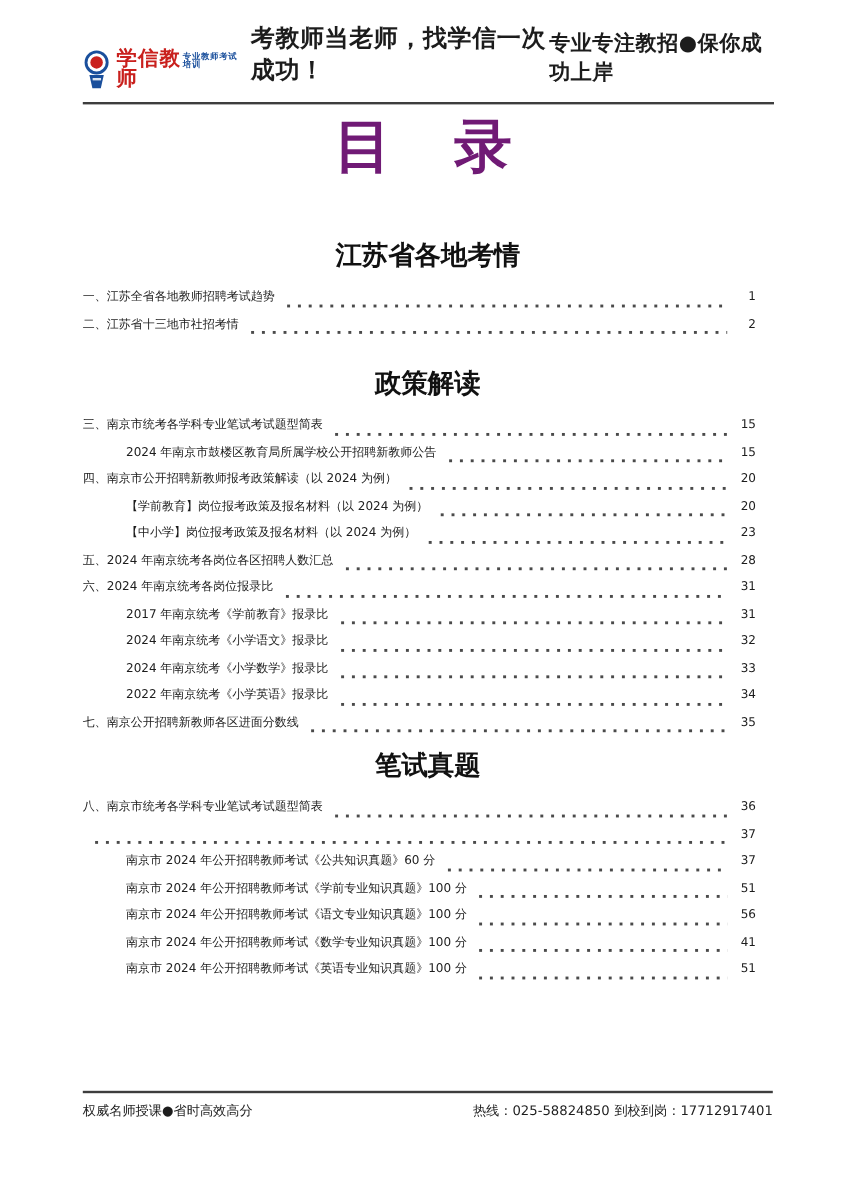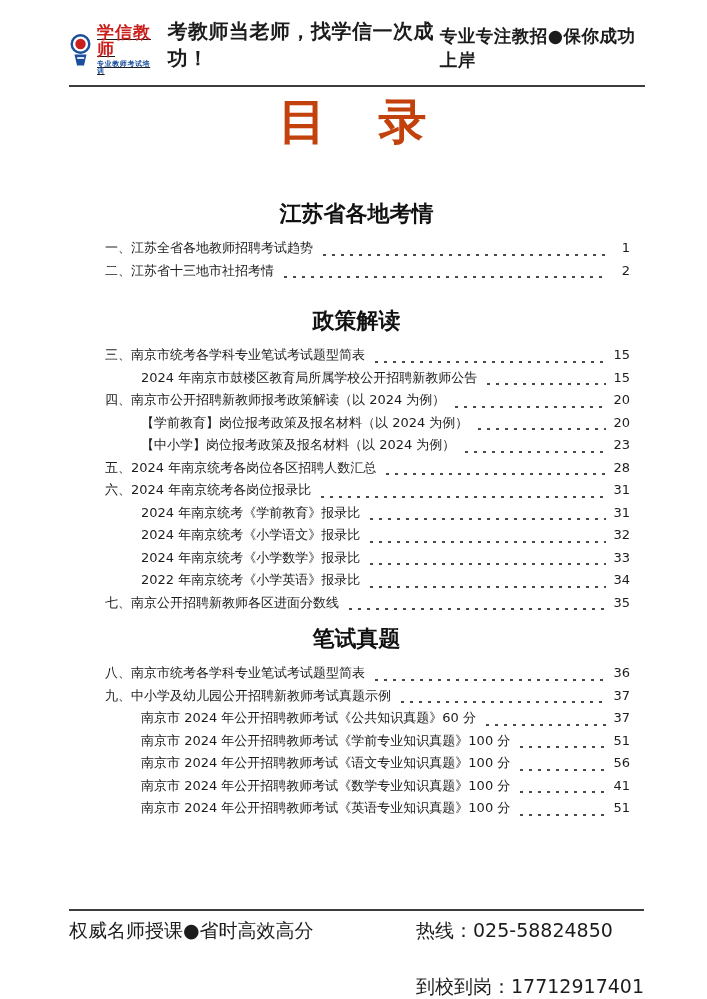--- a/index.html
+++ b/index.html
@@ -20,58 +20,57 @@
     position: absolute;
     top: 0; left: 69px; right: 62px;
     height: 87px;
     border-bottom: 2.5px solid #3d3d3d;
     display: flex;
     align-items: flex-end;
     padding-bottom: 10px;
   }
   .logo-block { display: flex; align-items: center; gap: 5px; }
   .logo-icon { display: inline-flex; }
-  .logo-text { display: flex; flex-direction: column; line-height: 1; text-decoration: underline; }
+  .logo-text { display: flex; flex-direction: row; line-height: 1; }
   .logo-brand { font-size: 17px; font-weight: bold; color: #c9201d; letter-spacing: 1px; }
   .logo-tagline { font-size: 7px; color: #1a4f9c; margin-top: 3px; letter-spacing: 0.6px; font-weight: bold; }
   .slogan-left { font-size: 20px; font-weight: bold; margin-left: 10px; letter-spacing: 0.5px; padding-bottom: 3px; }
   .slogan-right { font-size: 17.5px; font-weight: bold; margin-left: auto; letter-spacing: 0.5px; padding-bottom: 3px; }
 
   
   .doc-title {
     position: absolute;
     top: 90px; left: 0; right: 0;
     text-align: center;
     font-size: 48px;
     font-weight: bold;
     letter-spacing: 2px;
-    color: #c2410c;
+    color: #701a75;
   }
 
   
   .content { position: absolute; top: 0; left: 69px; right: 63px; bottom: 0; }
   .toc-section { position: absolute; left: 0; right: 0; }
   .toc-section.sec-0 { top: 200px; }
   .toc-section.sec-1 { top: 307px; }
   .toc-section.sec-2 { top: 625px; }
   .section-heading {
     text-align: center;
     font-size: 22px;
     font-weight: bold;
     line-height: 28px;
     margin-bottom: 9px;
     color: #111;
   }
   .toc-row {
     display: flex;
     align-items: center;
     line-height: 22.5px;
-    font-size: 13px;
+    font-size: 10px;
     padding-right: 14px;
-    margin-left: 36px;
   }
   .toc-row.indented { padding-left: 36px; }
   .entry-text { white-space: nowrap; }
   .dots {
     flex: 1;
     align-self: flex-end;
     height: 7px;
     margin: 0 6px 3px 7px;
     background-image: radial-gradient(circle, #4a4a4a 1.2px, transparent 1.4px);
     background-size: 9px 4px;
@@ -81,24 +80,24 @@
   .page-num { min-width: 18px; text-align: right; white-space: nowrap; }
 
   
   .footer {
     position: absolute;
     top: 909px; left: 69px; right: 63px;
     border-top: 2px solid #3d3d3d;
     padding-top: 7px;
     display: flex;
     align-items: baseline;
-    font-size: 19px;
+    font-size: 11px;
     color: #1c1c1c;
   }
-  .footer-right { margin-left: auto; display: flex; gap: 30px; flex-direction: column; }
+  .footer-right { margin-left: auto; display: flex; gap: 4px; }
 </style>
 </head>
 <body>
 
 <div class="page">
 
   <div class="header">
     <div class="logo-block">
       <span class="logo-icon">
         <svg width="23" height="34" viewBox="0 0 23 34" aria-hidden="true">
@@ -165,21 +164,21 @@
           <span class="entry-text">五、2024 年南京统考各岗位各区招聘人数汇总</span>
           <span class="dots"></span>
           <span class="page-num">28</span>
         </div>
         <div class="toc-row">
           <span class="entry-text">六、2024 年南京统考各岗位报录比</span>
           <span class="dots"></span>
           <span class="page-num">31</span>
         </div>
         <div class="toc-row indented">
-          <span class="entry-text">2024 年南京统考《学前教育》报录比</span>
+          <span class="entry-text">2017 年南京统考《学前教育》报录比</span>
           <span class="dots"></span>
           <span class="page-num">31</span>
         </div>
         <div class="toc-row indented">
           <span class="entry-text">2024 年南京统考《小学语文》报录比</span>
           <span class="dots"></span>
           <span class="page-num">32</span>
         </div>
         <div class="toc-row indented">
           <span class="entry-text">2024 年南京统考《小学数学》报录比</span>
@@ -198,21 +197,20 @@
         </div>
       </section>
       <section class="toc-section sec-2">
         <h2 class="section-heading">笔试真题</h2>
         <div class="toc-row">
           <span class="entry-text">八、南京市统考各学科专业笔试考试题型简表</span>
           <span class="dots"></span>
           <span class="page-num">36</span>
         </div>
         <div class="toc-row">
-          <span class="entry-text">九、中小学及幼儿园公开招聘新教师考试真题示例</span>
           <span class="dots"></span>
           <span class="page-num">37</span>
         </div>
         <div class="toc-row indented">
           <span class="entry-text">南京市 2024 年公开招聘教师考试《公共知识真题》60 分</span>
           <span class="dots"></span>
           <span class="page-num">37</span>
         </div>
         <div class="toc-row indented">
           <span class="entry-text">南京市 2024 年公开招聘教师考试《学前专业知识真题》100 分</span>

